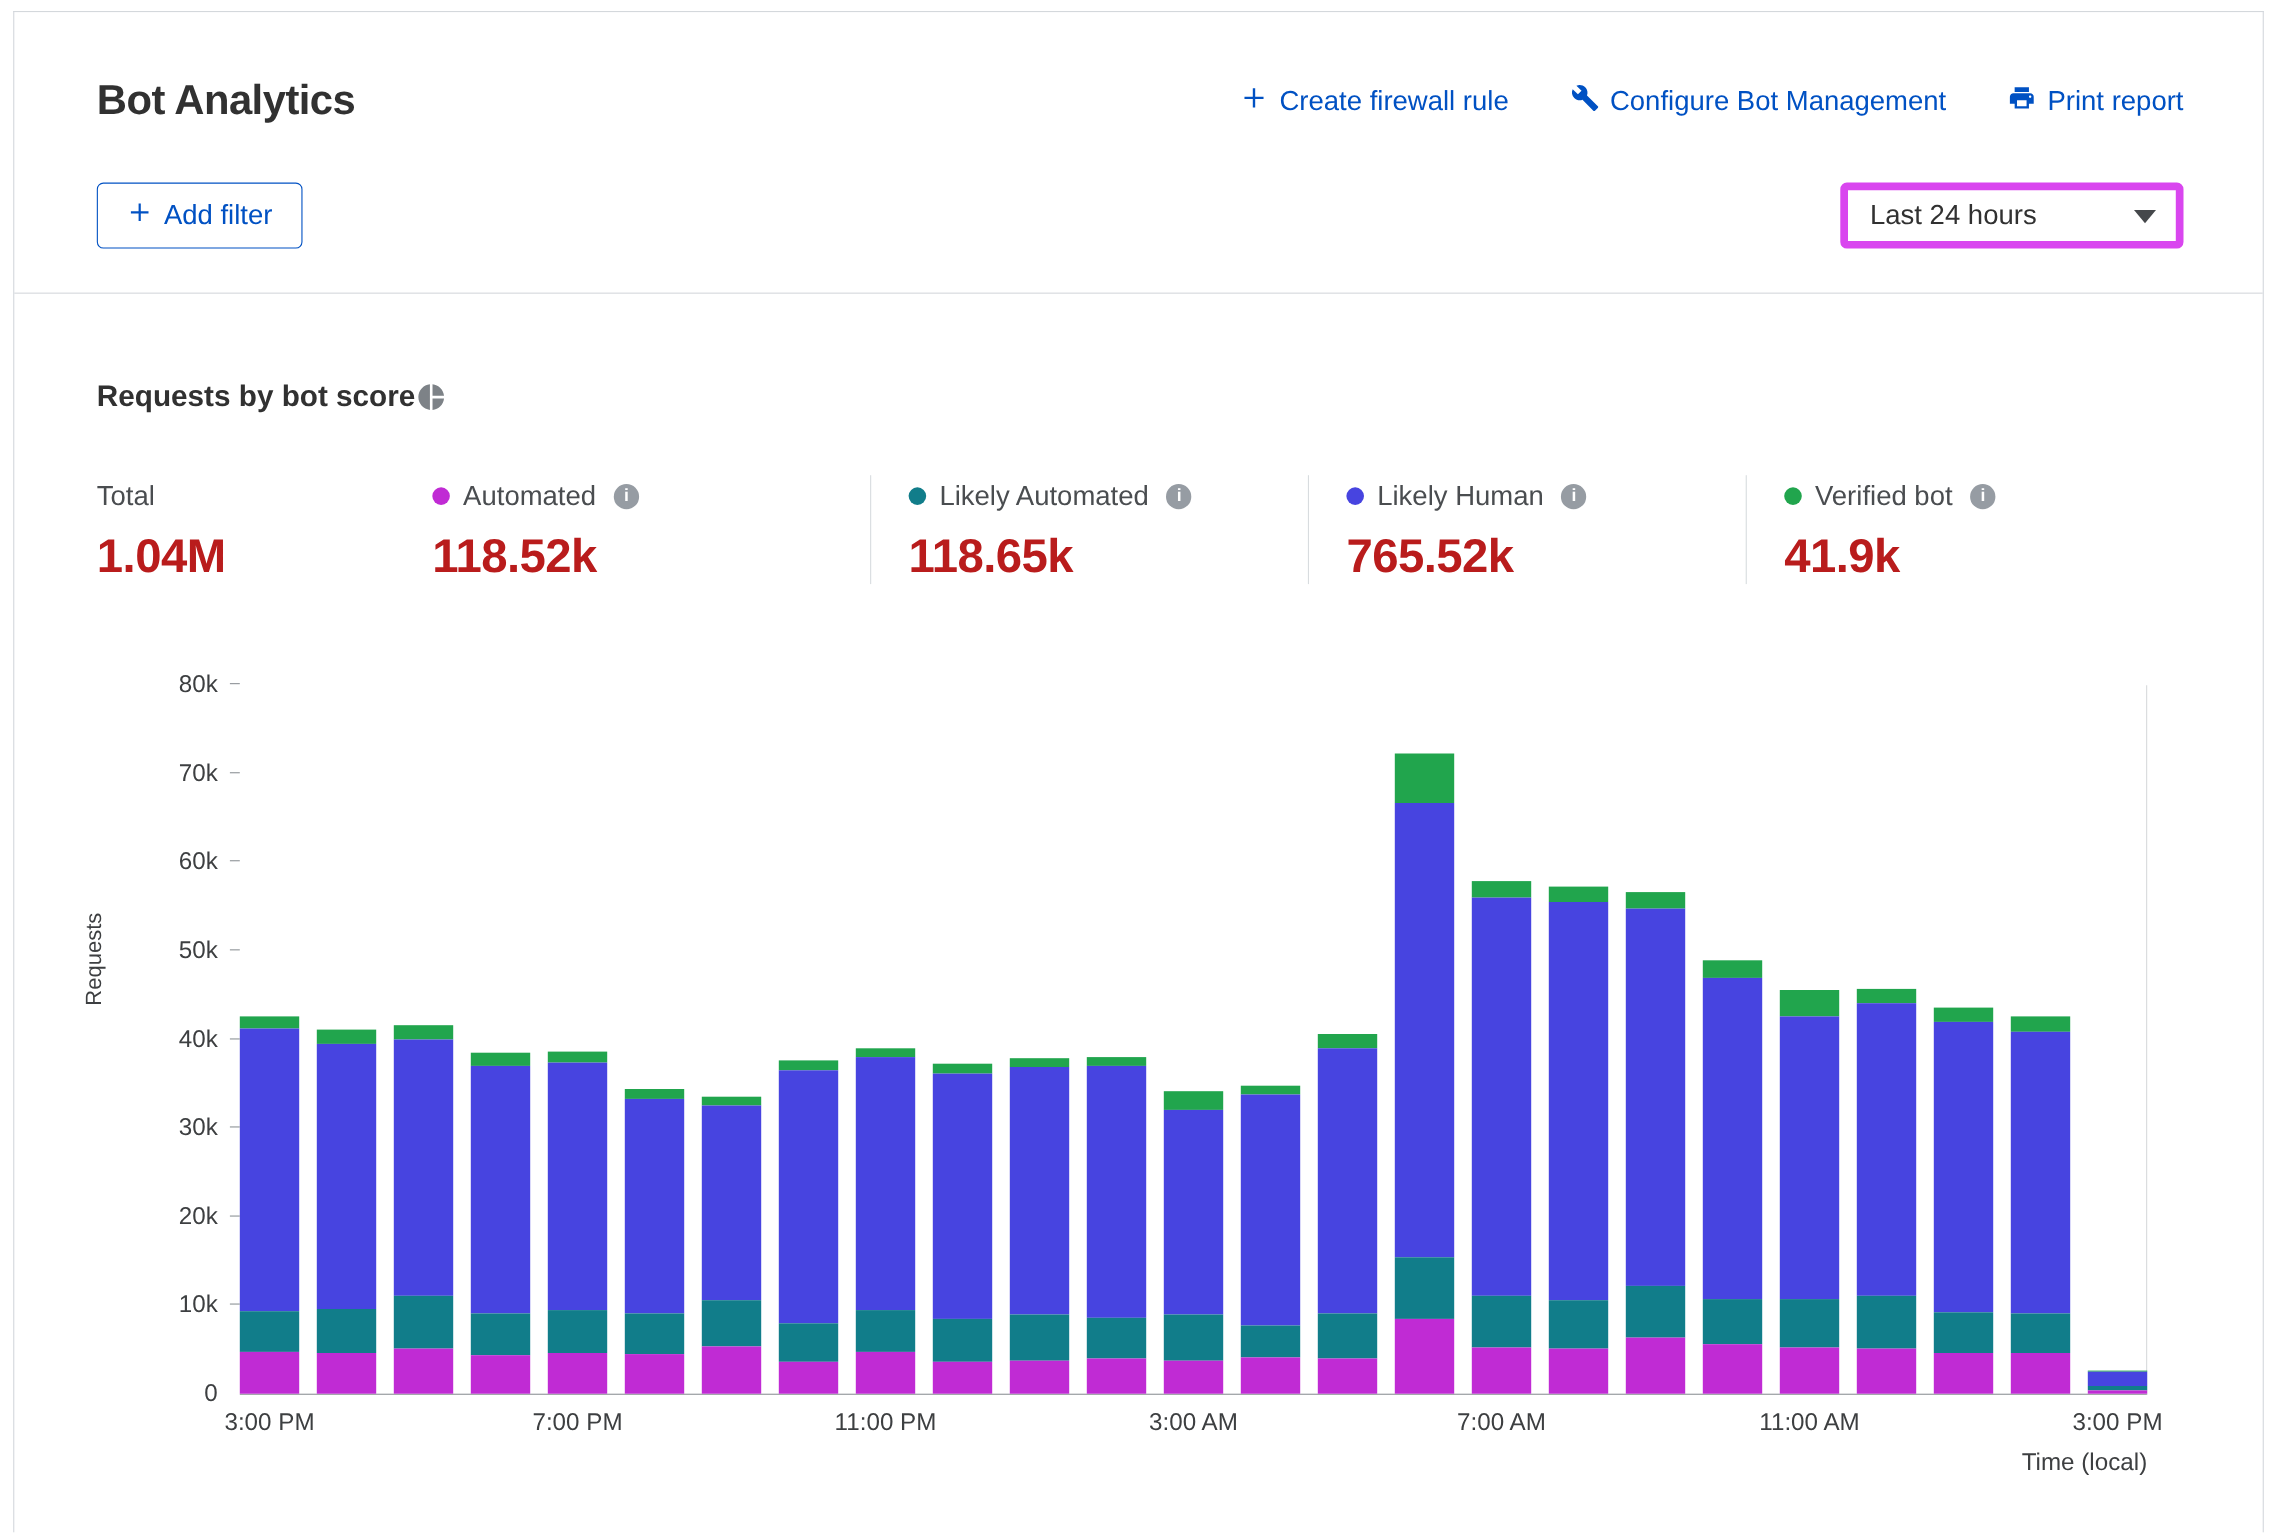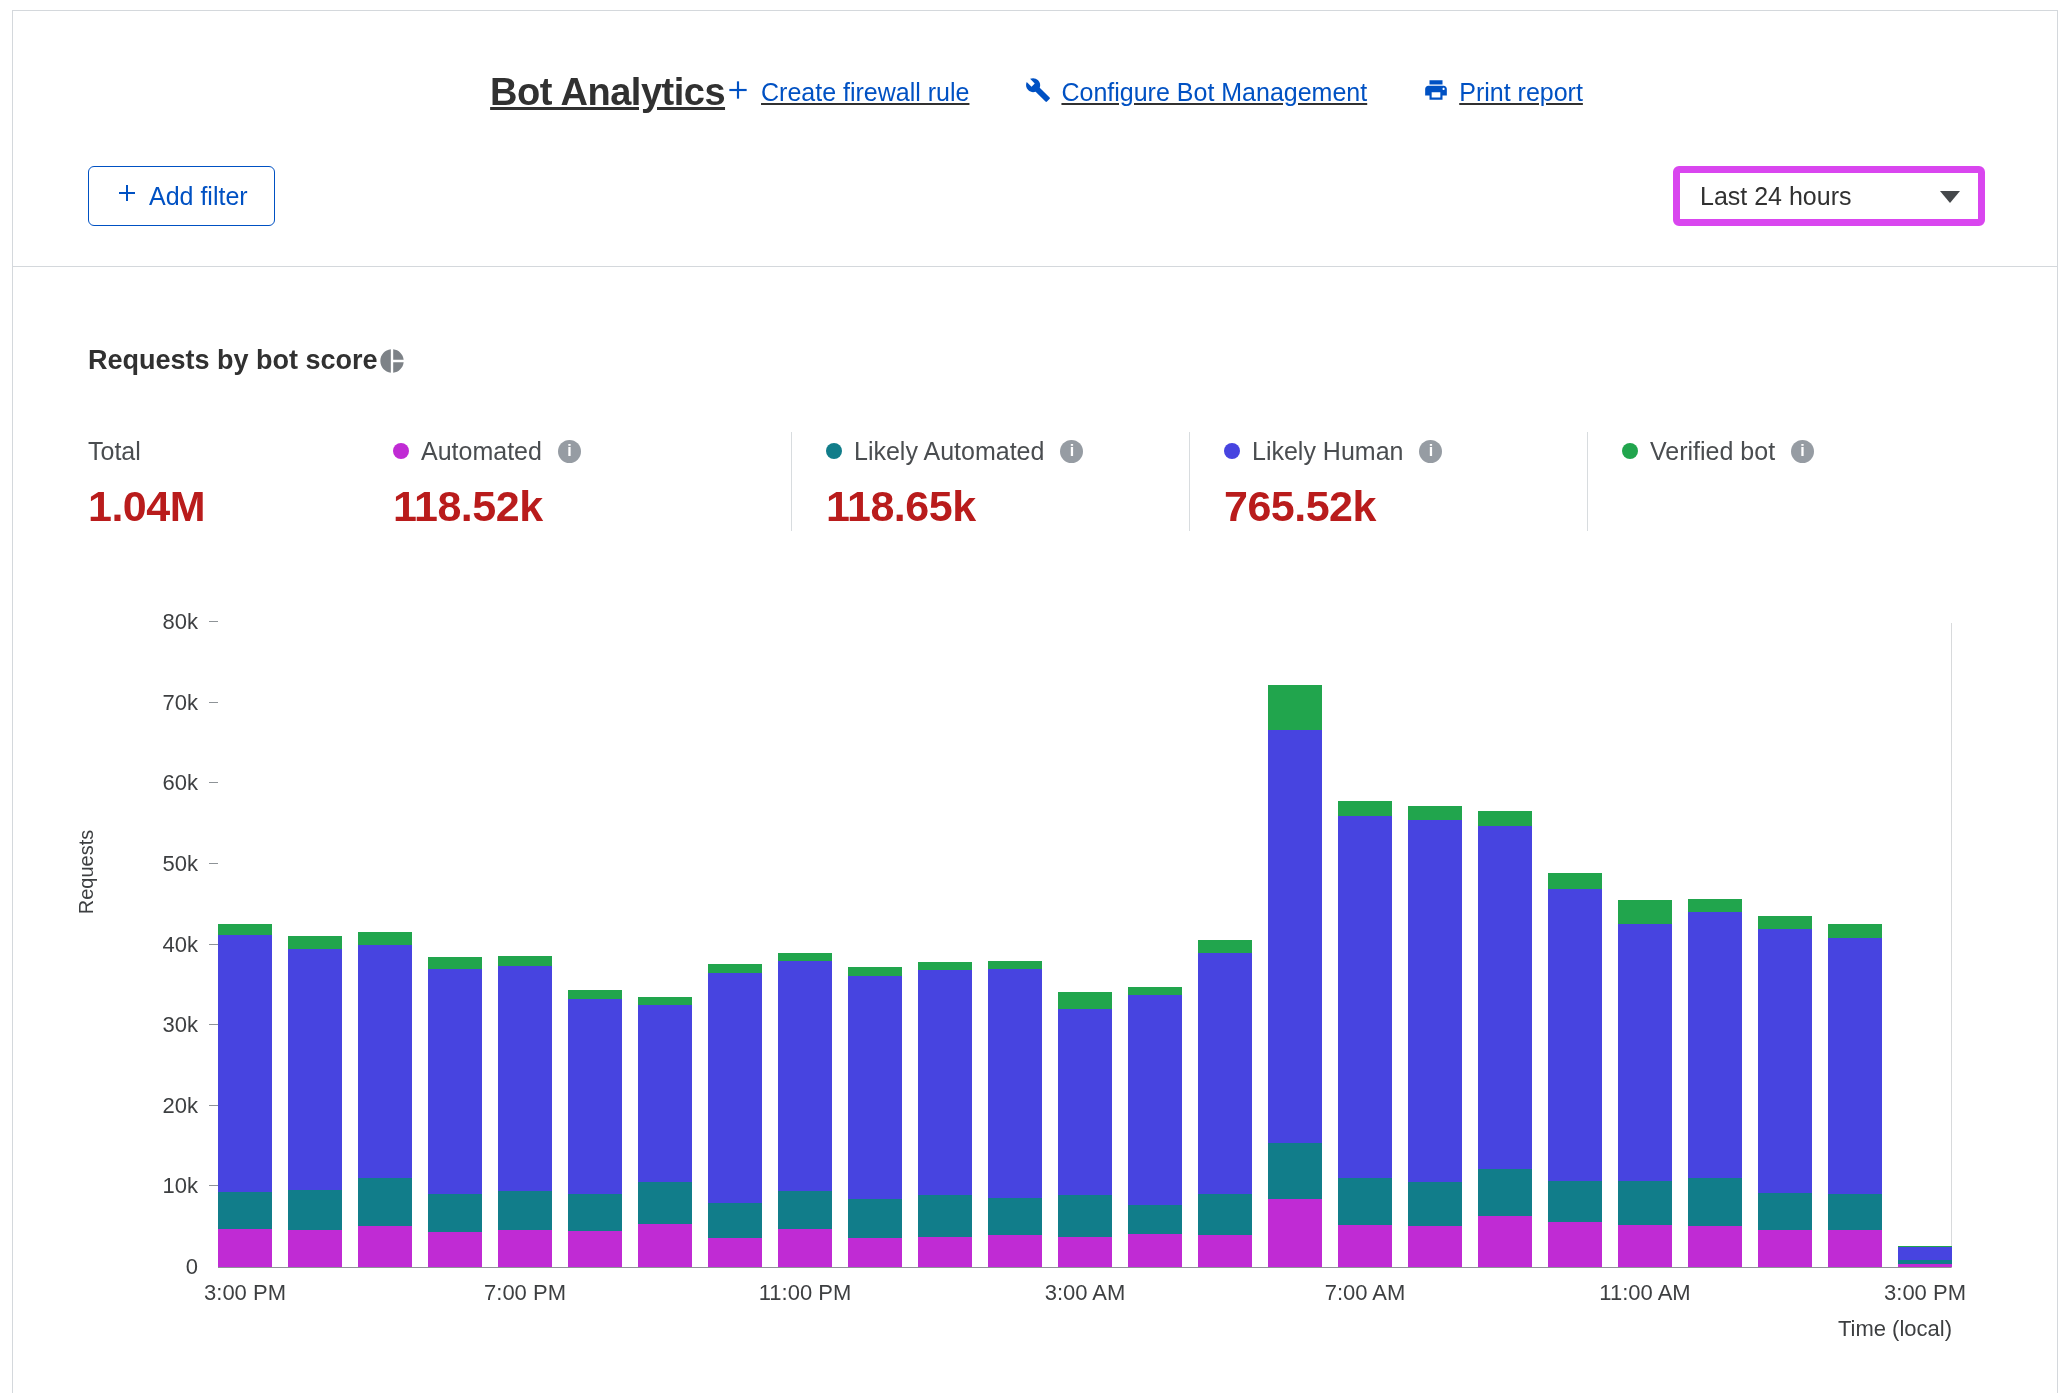--- a/index.html
+++ b/index.html
@@ -11,23 +11,22 @@
   }
   .panel {
     margin: 10px 12px 0;
     border: 1px solid #d4d8dc;
     border-bottom: none;
     height: 1383px;
     background: #fff;
   }
   
   .header-row {
-    display: flex; justify-content: center; align-items: center;
+    display: flex; justify-content: space-between; align-items: center;
     padding: 60px 72px 0 75px;
-    text-decoration: underline;
   }
   .page-title { font-size: 38px; font-weight: 700; color: #313131; letter-spacing: -0.5px; }
   .actions { display: flex; align-items: center; gap: 56px; }
   .action-link {
     display: flex; align-items: center; gap: 10px;
     color: #0051c3; font-size: 25px; cursor: pointer; text-decoration: none;
   }
   .action-link svg { fill: #0051c3; width: 26px; height: 26px; }
   
   .filter-row {
@@ -200,20 +199,21 @@
               <span class="info-badge">i</span>
             </div>
             <div class="stat-value">765.52k</div>
           </div>
           <div class="stat">
             <div class="stat-label-row">
               <span class="dot" style="background:#21a54d"></span>
               <span class="stat-label">Verified bot</span>
               <span class="info-badge">i</span>
             </div>
+            <div class="stat-value">41.9k</div>
           </div>
         </div>
     </div>
 
     <div class="chart-wrap">
       <div class="y-axis-title">Requests</div>
       <div class="plot" id="plot">
           <div class="bar">
             <div class="seg" style="height: 37.9px; background: rgb(192, 43, 212);"></div>
             <div class="seg" style="height: 37.1px; background: rgb(17, 125, 138);"></div>

